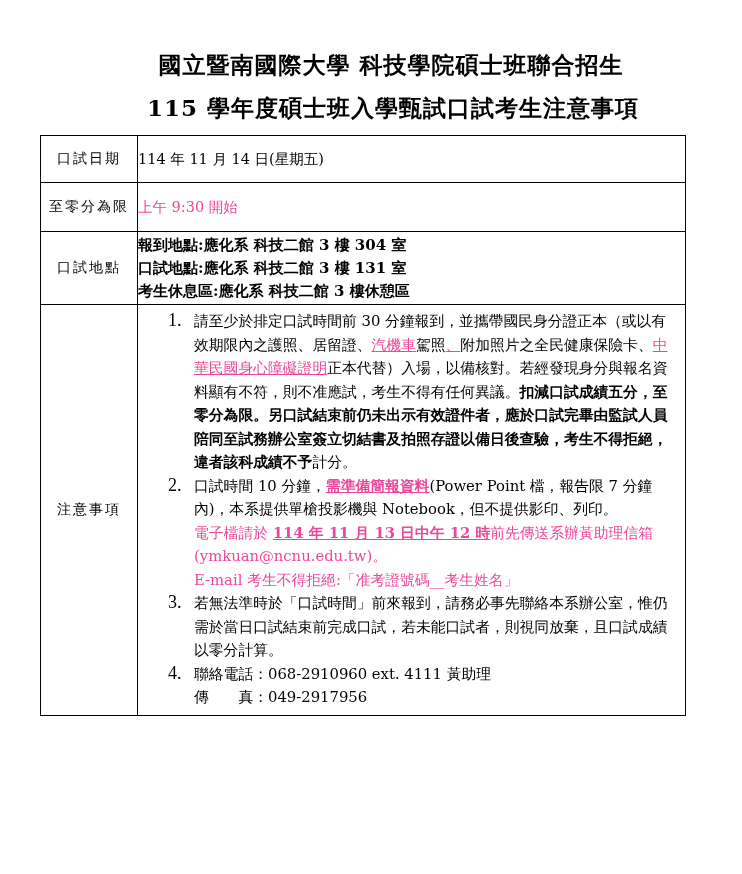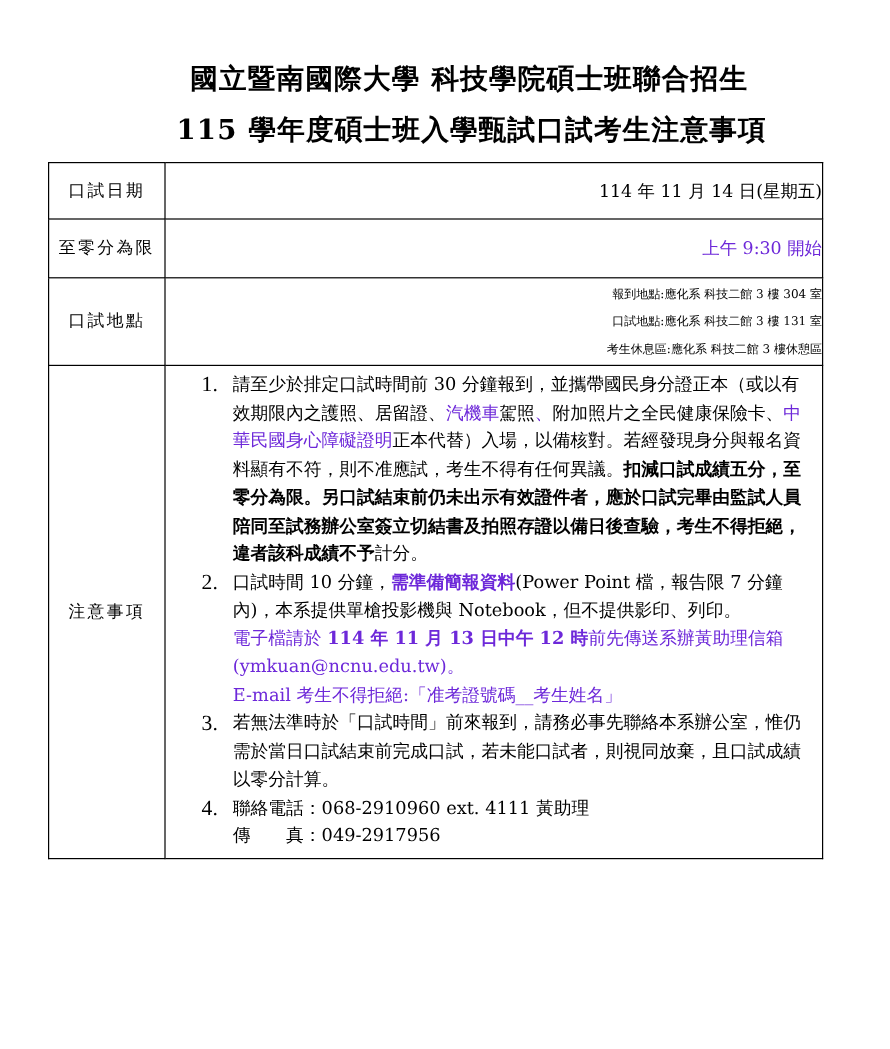--- a/index.html
+++ b/index.html
@@ -6,31 +6,31 @@
   body { width:742px; height:874px; position:relative; overflow:hidden;
          font-family:"DejaVu Serif","Liberation Serif",serif; color:#000; }
   .title { position:absolute; left:0; width:742px; text-align:center; font-weight:bold;
            font-size:23px; letter-spacing:1px; font-family:"DejaVu Serif","Liberation Serif",serif; }
   .t1 { top:50px; left:20px; }
   .t2 { top:93px; left:22px; }
   table.notice { position:absolute; left:40px; top:135px; width:646px;
                  border-collapse:collapse; table-layout:fixed; }
   table.notice td { border:1.5px solid #000; padding:0; vertical-align:middle; }
   td.lbl { width:96px; text-align:center; font-size:14px; letter-spacing:2px; }
-  td.val { text-align:right; font-size:14.5px; }
+  td.val { text-align:left; font-size:14.5px; }
   tr.r1 td { height:46px; }
   tr.r2 td { height:48px; }
   tr.r3 td { height:72px; }
-  .loc-line { line-height:23px; font-size:10px; }
-  .red { color:#6d28d9; }
+  .loc-line { line-height:23px; font-size:15px;font-weight:bold; }
+  .red { color:#ec4899; }
   td.notes { text-align:left; padding:4px 10px 6px 30px !important; font-size:14.8px; line-height:23.5px; }
   ol { margin:0; padding:0; list-style:none; }
   li.item { position:relative; padding-left:26px; }
   .num { position:absolute; left:0; top:0; font-size:18px; font-family:"Liberation Serif",serif; }
-  .u { }
+  .u { text-decoration:underline; }
   .b { font-weight:bold; }
 </style>
 </head>
 <body>
 
 <div class="title t1">國立暨南國際大學  科技學院碩士班聯合招生</div>
 <div class="title t2">115 學年度碩士班入學甄試口試考生注意事項</div>
 
 <table class="notice">
   <tbody>

